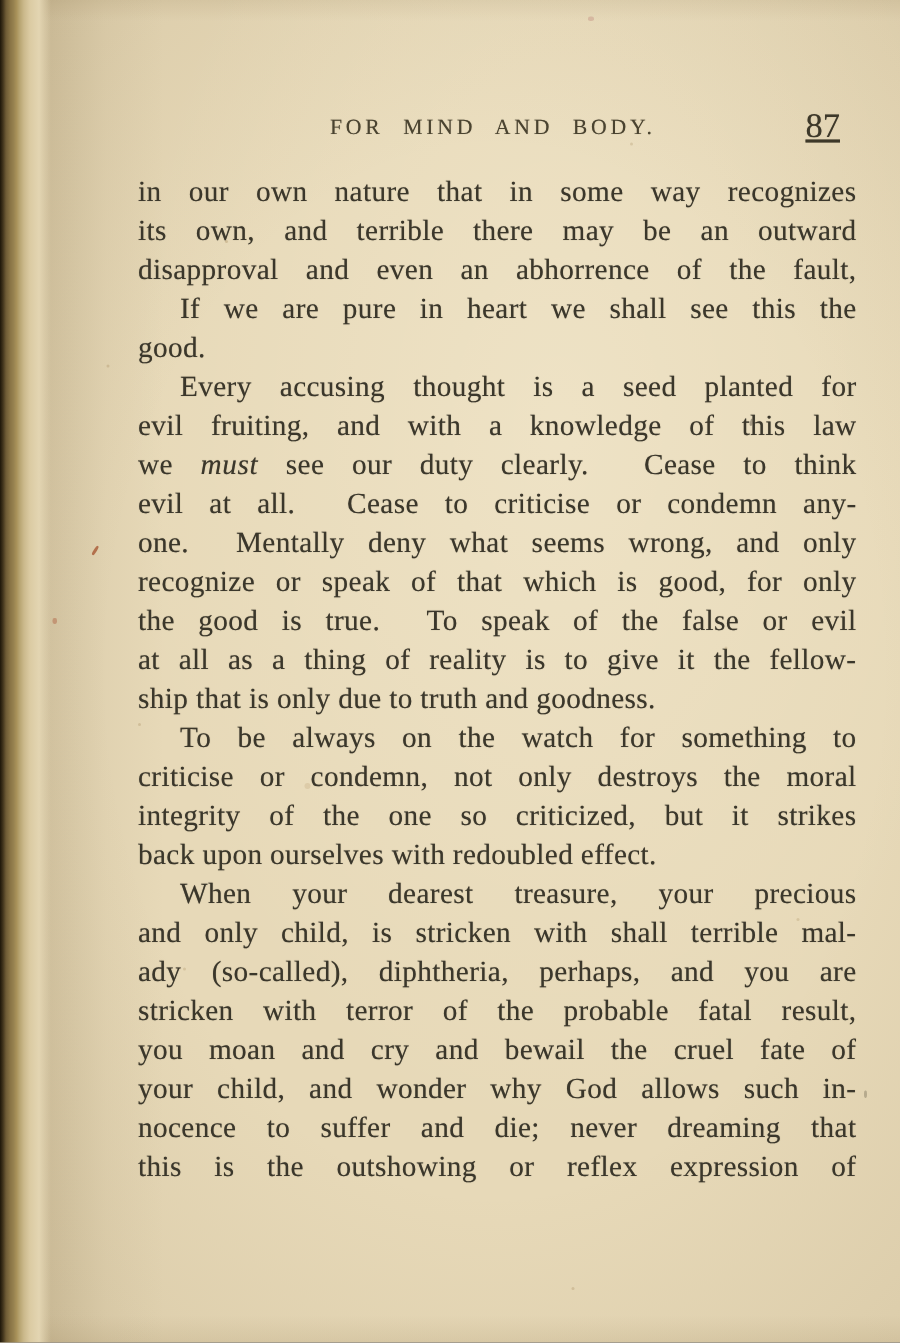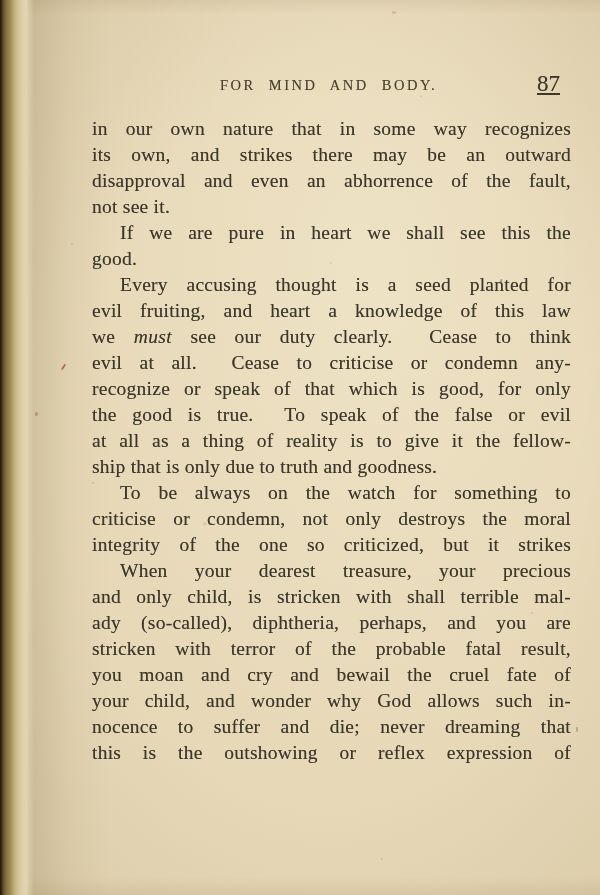--- a/index.html
+++ b/index.html
@@ -83,36 +83,37 @@
 
 <div class="scan">
   <div class="binding"></div>
 
   <span class="running-head-title">FOR MIND AND BODY.</span>
 
   <span class="page-number">87</span>
 
   <div class="body-text">
       <div class="line">in our own nature that in some way recognizes</div>
-      <div class="line">its own, and strikes there may be an outward</div>
+      <div class="line">its own, and terrible there may be an outward</div>
       <div class="line">disapproval and even an abhorrence of the fault,</div>
-      <div class="line last">not see it.</div>
       <div class="line indent">If we are pure in heart we shall see this the</div>
       <div class="line last">good.</div>
       <div class="line indent">Every accusing thought is a seed planted for</div>
-      <div class="line">evil fruiting, and heart a knowledge of this law</div>
+      <div class="line">evil fruiting, and with a knowledge of this law</div>
       <div class="line">we <i>must</i> see our duty clearly.&nbsp; Cease to think</div>
       <div class="line">evil at all.&nbsp; Cease to criticise or condemn any-</div>
+      <div class="line">one.&nbsp; Mentally deny what seems wrong, and only</div>
       <div class="line">recognize or speak of that which is good, for only</div>
       <div class="line">the good is true.&nbsp; To speak of the false or evil</div>
       <div class="line">at all as a thing of reality is to give it the fellow-</div>
       <div class="line last">ship that is only due to truth and goodness.</div>
       <div class="line indent">To be always on the watch for something to</div>
       <div class="line">criticise or condemn, not only destroys the moral</div>
       <div class="line">integrity of the one so criticized, but it strikes</div>
+      <div class="line last">back upon ourselves with redoubled effect.</div>
       <div class="line indent">When your dearest treasure, your precious</div>
       <div class="line">and only child, is stricken with shall terrible mal-</div>
       <div class="line">ady (so-called), diphtheria, perhaps, and you are</div>
       <div class="line">stricken with terror of the probable fatal result,</div>
       <div class="line">you moan and cry and bewail the cruel fate of</div>
       <div class="line">your child, and wonder why God allows such in-</div>
       <div class="line">nocence to suffer and die; never dreaming that</div>
       <div class="line">this is the outshowing or reflex expression of</div>
     </div>
 

